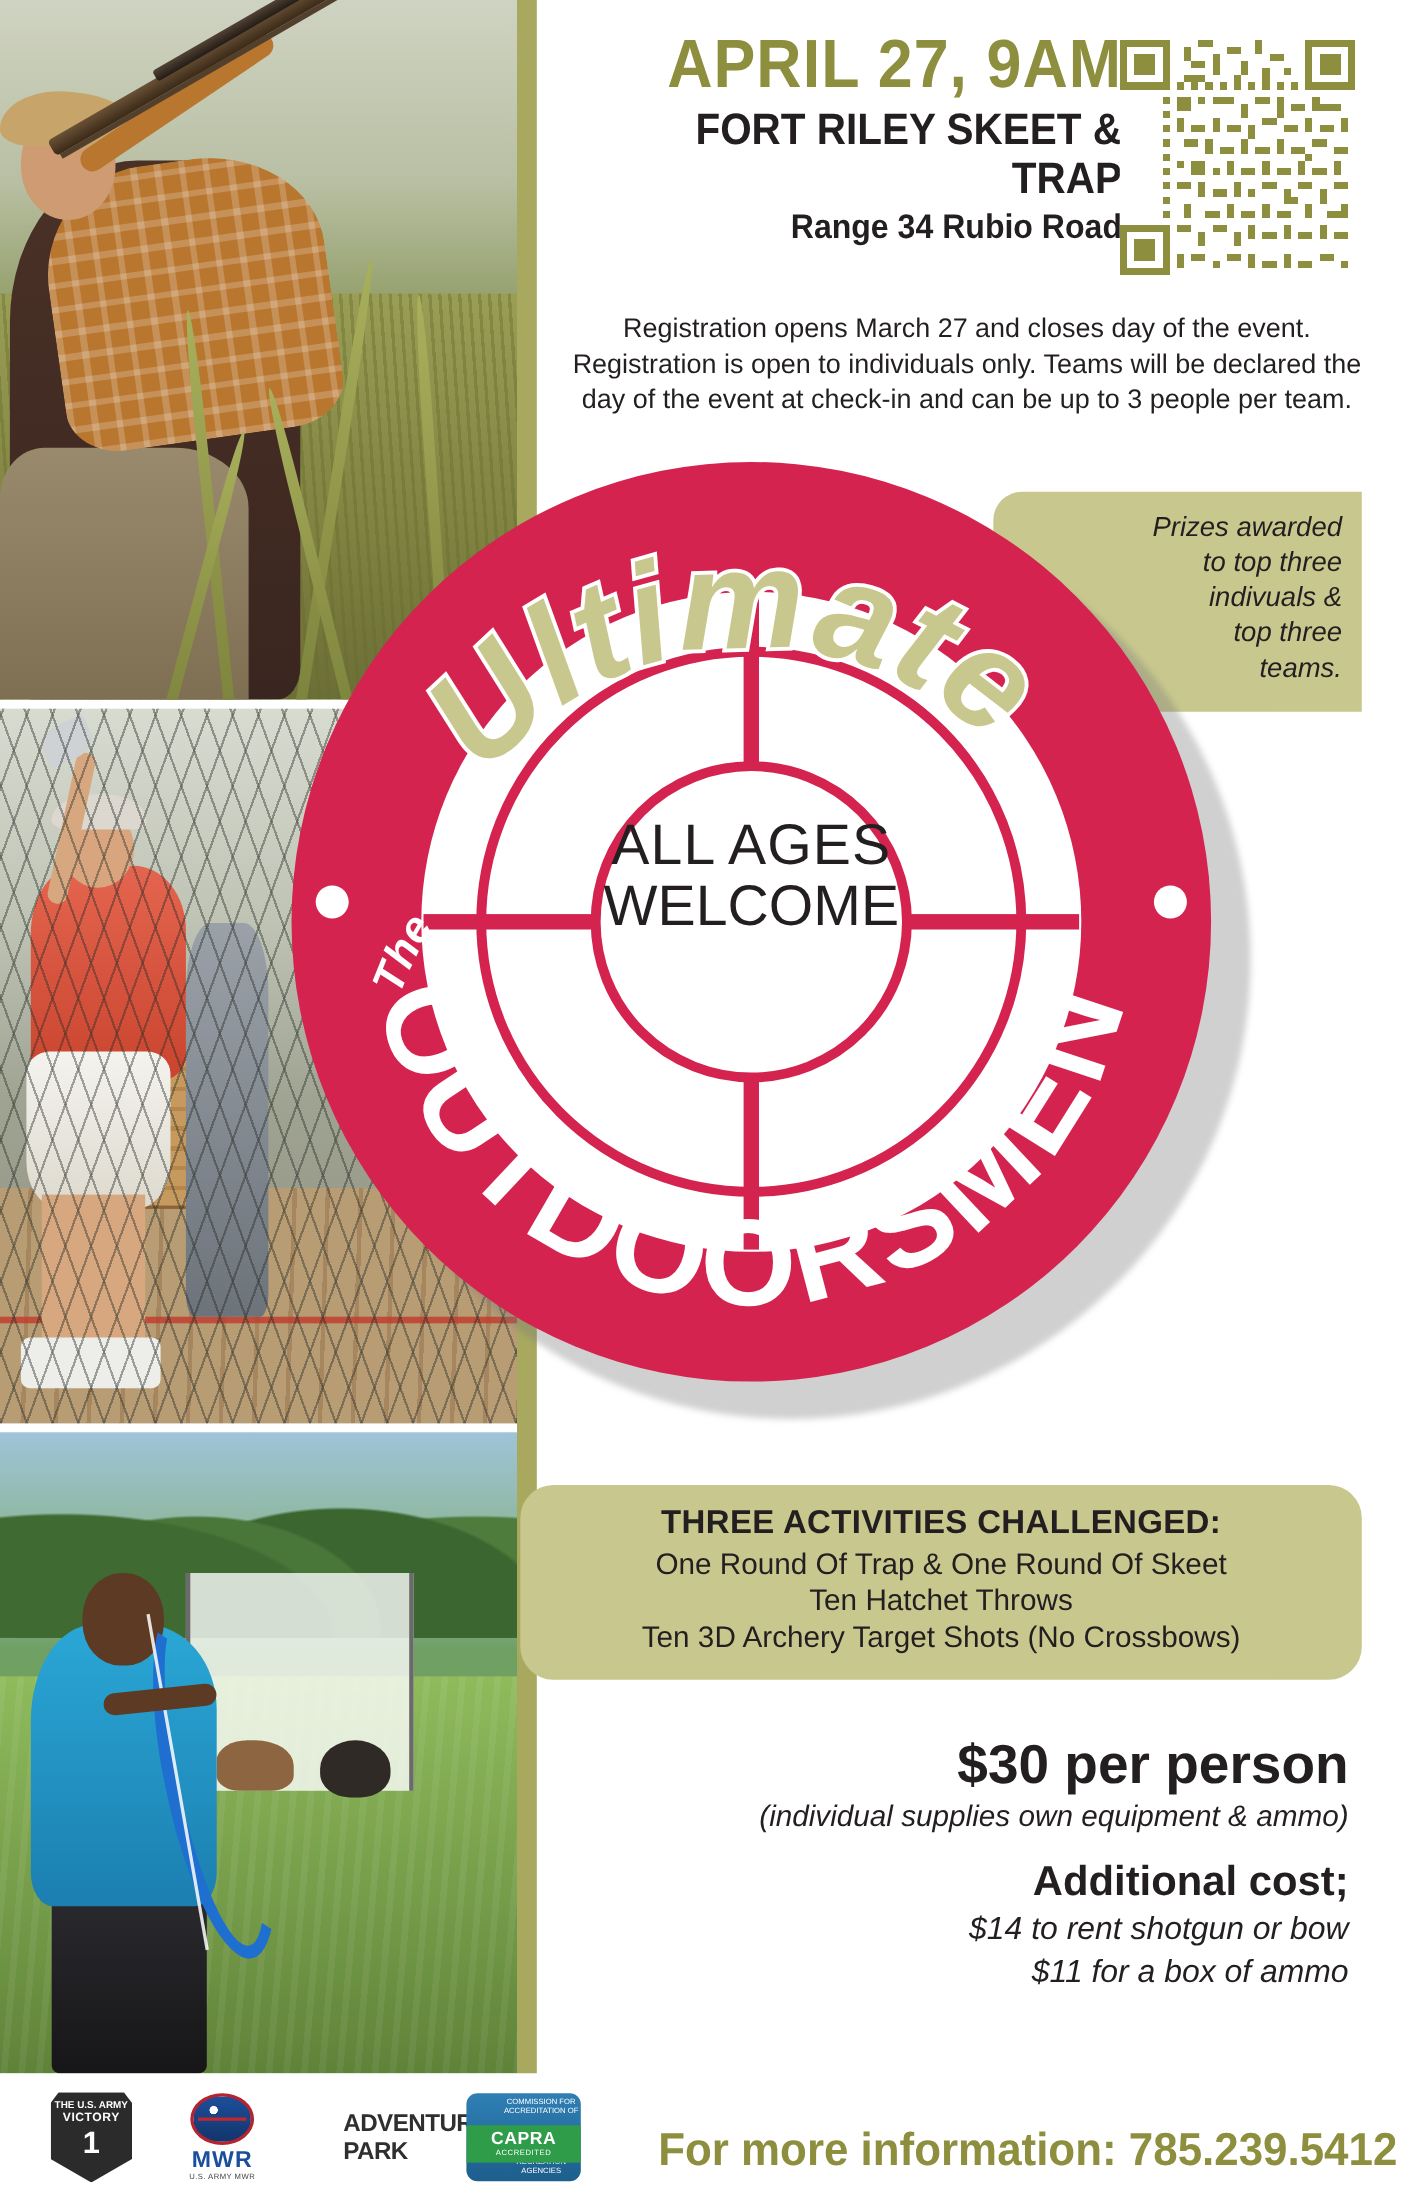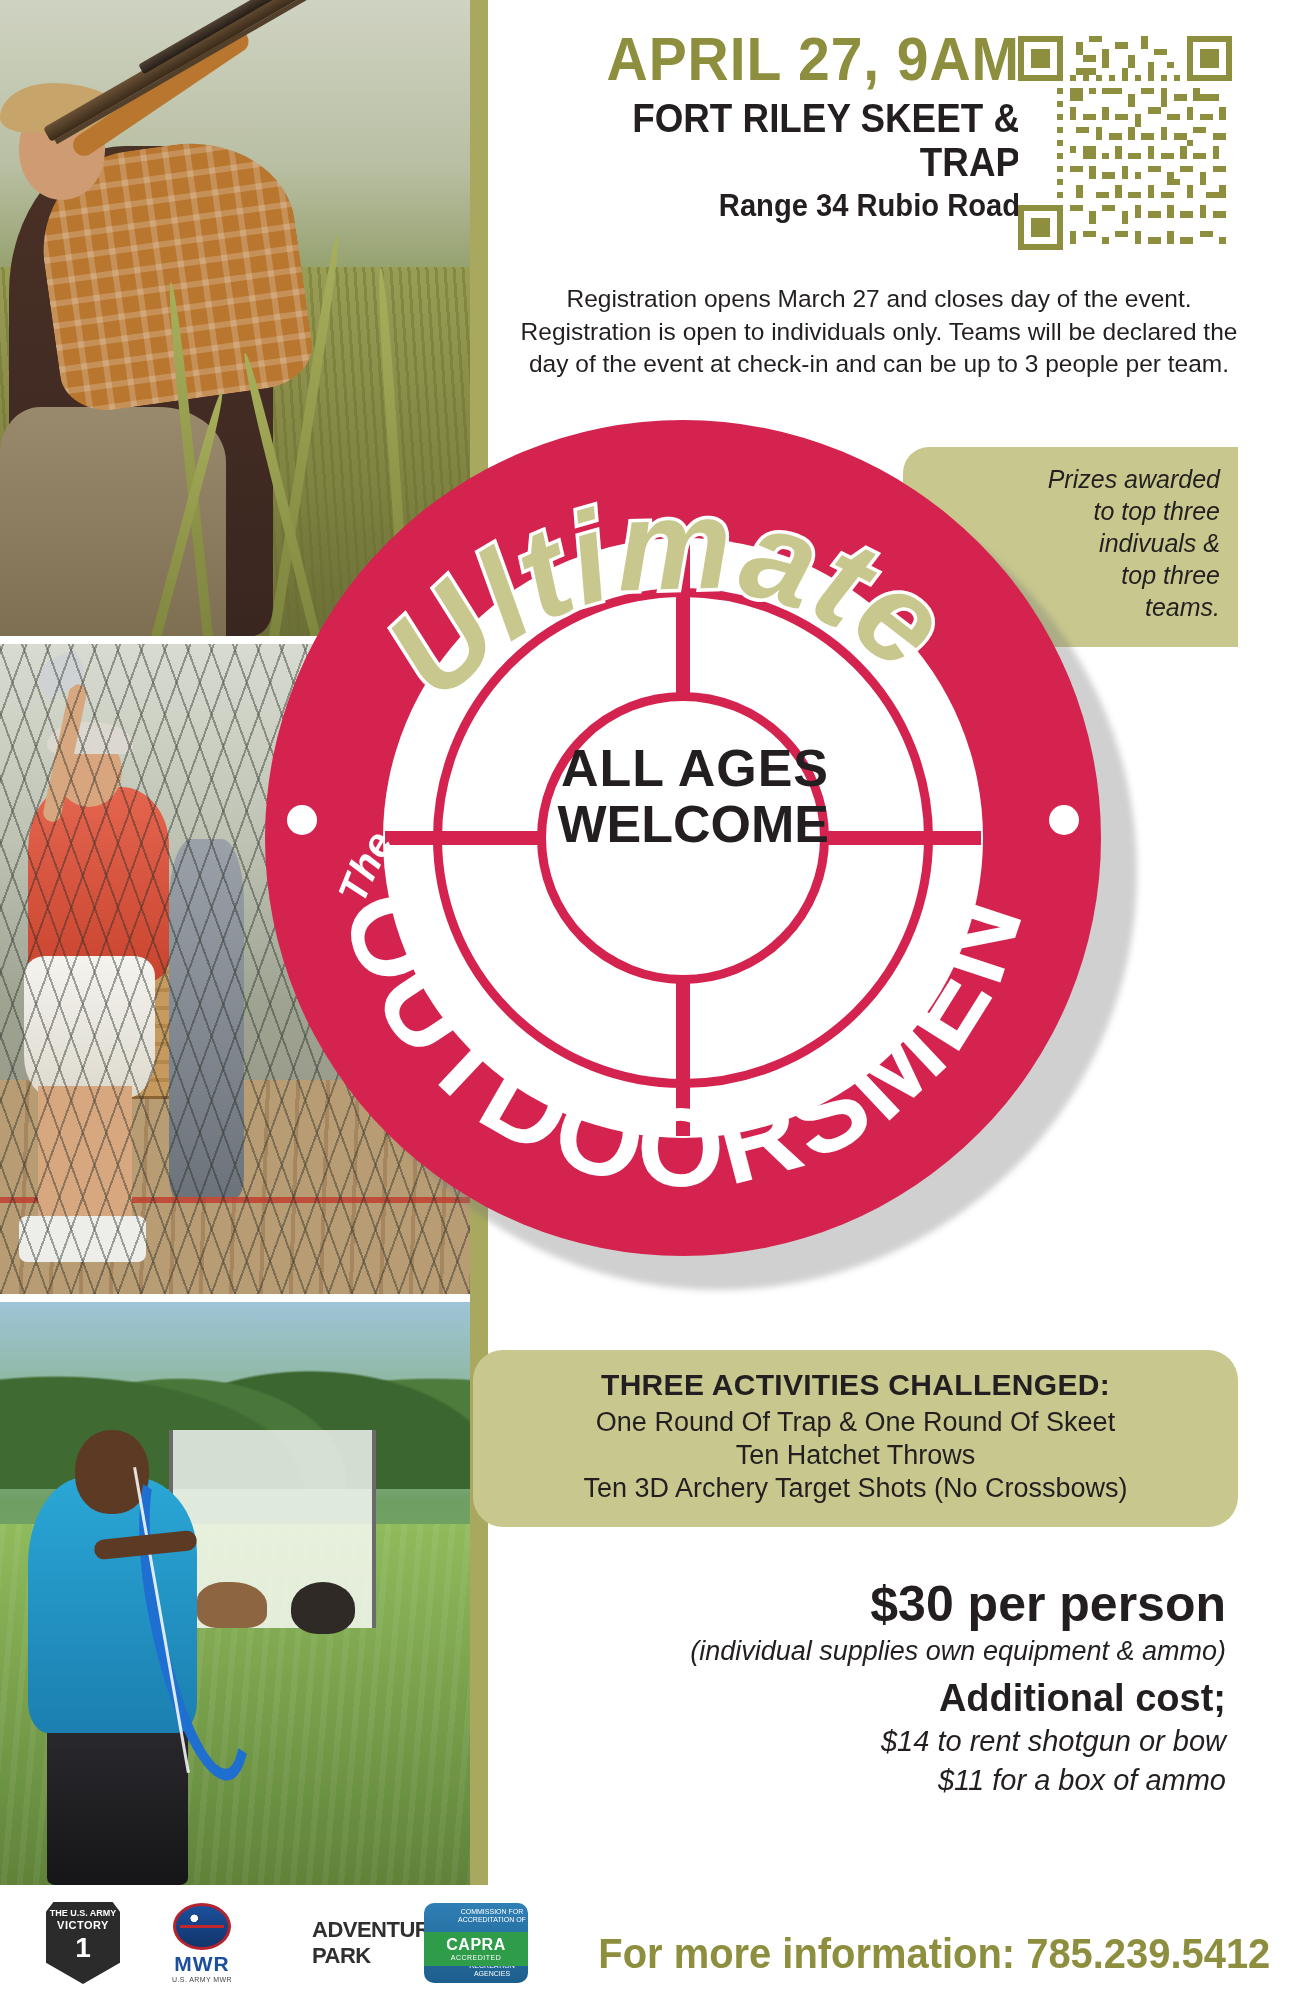--- a/index.html
+++ b/index.html
@@ -397,23 +397,23 @@
   .cross-h {
     position: absolute;
     left: 120px; top: 411px;
     width: 596px; height: 14px;
     background: #d4234f;
   }
   .allages {
     position: absolute;
     left: 272px; top: 320px;
     width: 292px;
-    text-align: right;
+    text-align: center;
     font-family: "Liberation Sans Narrow", "Liberation Sans", sans-serif;
-    font-weight: 700;
+    font-weight: 400;
     font-size: 52px;
     line-height: 1.08;
     letter-spacing: 1px;
     color: #231f20;
     z-index: 6;
   }
   .allages .l2 { letter-spacing: 0px; }
 
   .dot {
     position: absolute;
@@ -494,21 +494,21 @@
     line-height: 1.05;
   }
   .price-sub {
     font-size: 27px;
     font-style: italic;
     line-height: 1.5;
   }
   .addl {
     font-size: 38px;
     font-weight: 700;
-    margin-top: 5px;
+    margin-top: 18px;
     line-height: 1.2;
   }
   .addl-line {
     font-size: 29px;
     font-style: italic;
     line-height: 1.35;
   }
 
   
   .footer {

